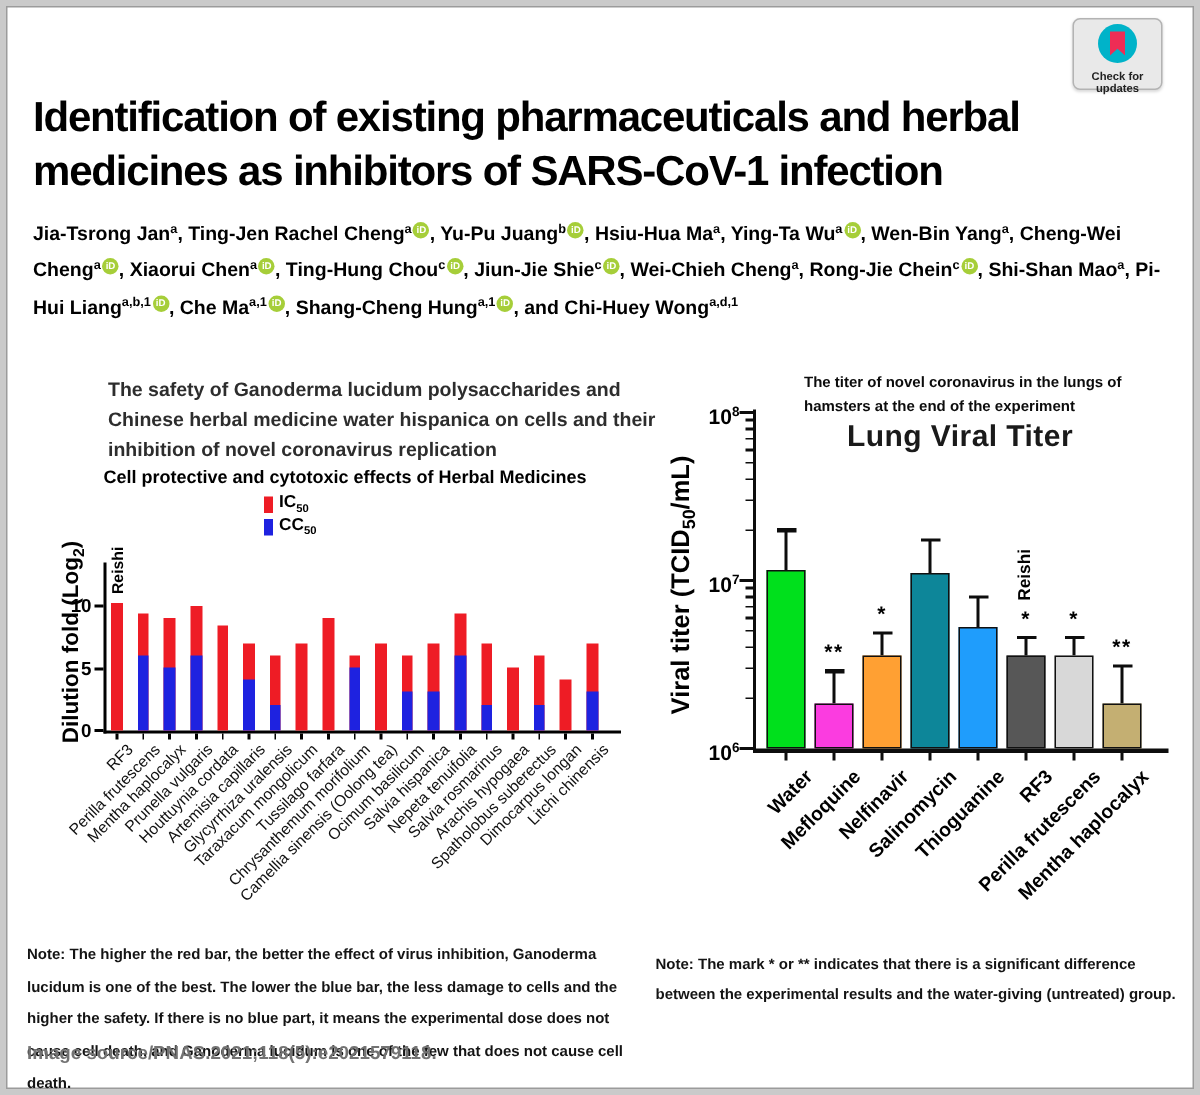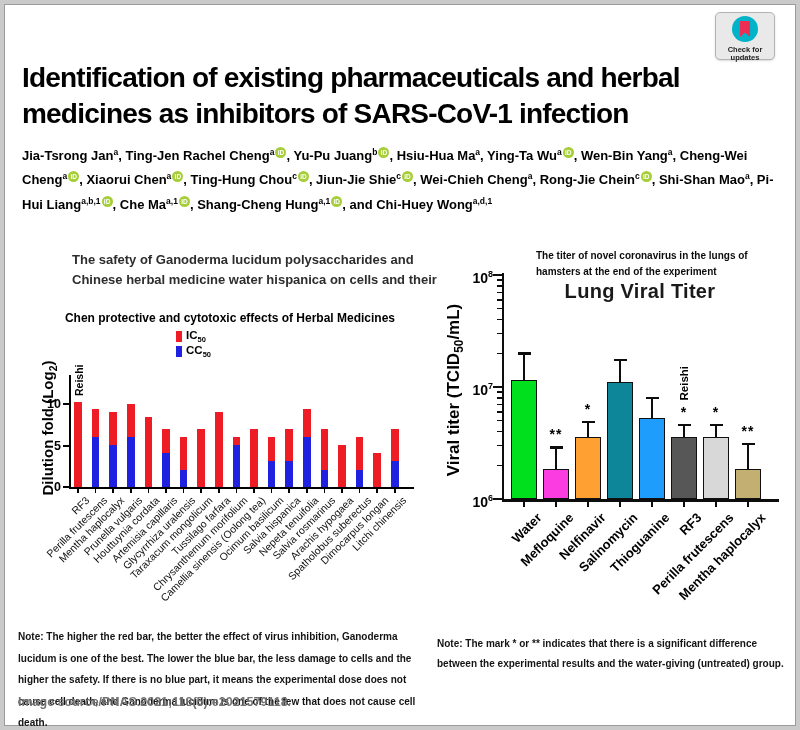--- a/index.html
+++ b/index.html
@@ -55,22 +55,23 @@
       </div>
     </div>
 
     <h1 class="title">Identification of existing pharmaceuticals and herbal medicines as inhibitors of SARS-CoV-1 infection</h1>
     <div class="authors" id="authors"><span>Jia-Tsrong Jan</span><sup>a</sup>, <span>Ting-Jen Rachel Cheng</span><sup>a</sup><span class="orcid">iD</span>, <span>Yu-Pu Juang</span><sup>b</sup><span class="orcid">iD</span>, <span>Hsiu-Hua Ma</span><sup>a</sup>, <span>Ying-Ta Wu</span><sup>a</sup><span class="orcid">iD</span>, <span>Wen-Bin Yang</span><sup>a</sup>, <span>Cheng-Wei Cheng</span><sup>a</sup><span class="orcid">iD</span>, <span>Xiaorui Chen</span><sup>a</sup><span class="orcid">iD</span>, <span>Ting-Hung Chou</span><sup>c</sup><span class="orcid">iD</span>, <span>Jiun-Jie Shie</span><sup>c</sup><span class="orcid">iD</span>, <span>Wei-Chieh Cheng</span><sup>a</sup>, <span>Rong-Jie Chein</span><sup>c</sup><span class="orcid">iD</span>, <span>Shi-Shan Mao</span><sup>a</sup>, <span>Pi-Hui Liang</span><sup>a,b,1</sup><span class="orcid">iD</span>, <span>Che Ma</span><sup>a,1</sup><span class="orcid">iD</span>, <span>Shang-Cheng Hung</span><sup>a,1</sup><span class="orcid">iD</span>, and <span>Chi-Huey Wong</span><sup>a,d,1</sup></div>
 
     <div id="figL">
       <div class="figL-header">
         <div>The safety of Ganoderma lucidum polysaccharides and</div>
         <div>Chinese herbal medicine water hispanica on cells and their</div>
+        <div>inhibition of novel coronavirus replication</div>
       </div>
-      <div class="figL-title">Chen protective and cytotoxic effects of Herbal Medicines</div>
+      <div class="figL-title">Cell protective and cytotoxic effects of Herbal Medicines</div>
       <div class="legend">
         <div class="leg-row">
           <span class="swatch" id="sw0" style="background: rgb(238, 28, 37);"></span>
           <span class="leg-label"><span>IC</span><sub>50</sub></span>
         </div>
         <div class="leg-row">
           <span class="swatch" id="sw1" style="background: rgb(30, 34, 224);"></span>
           <span class="leg-label"><span>CC</span><sub>50</sub></span>
         </div>
       </div>

